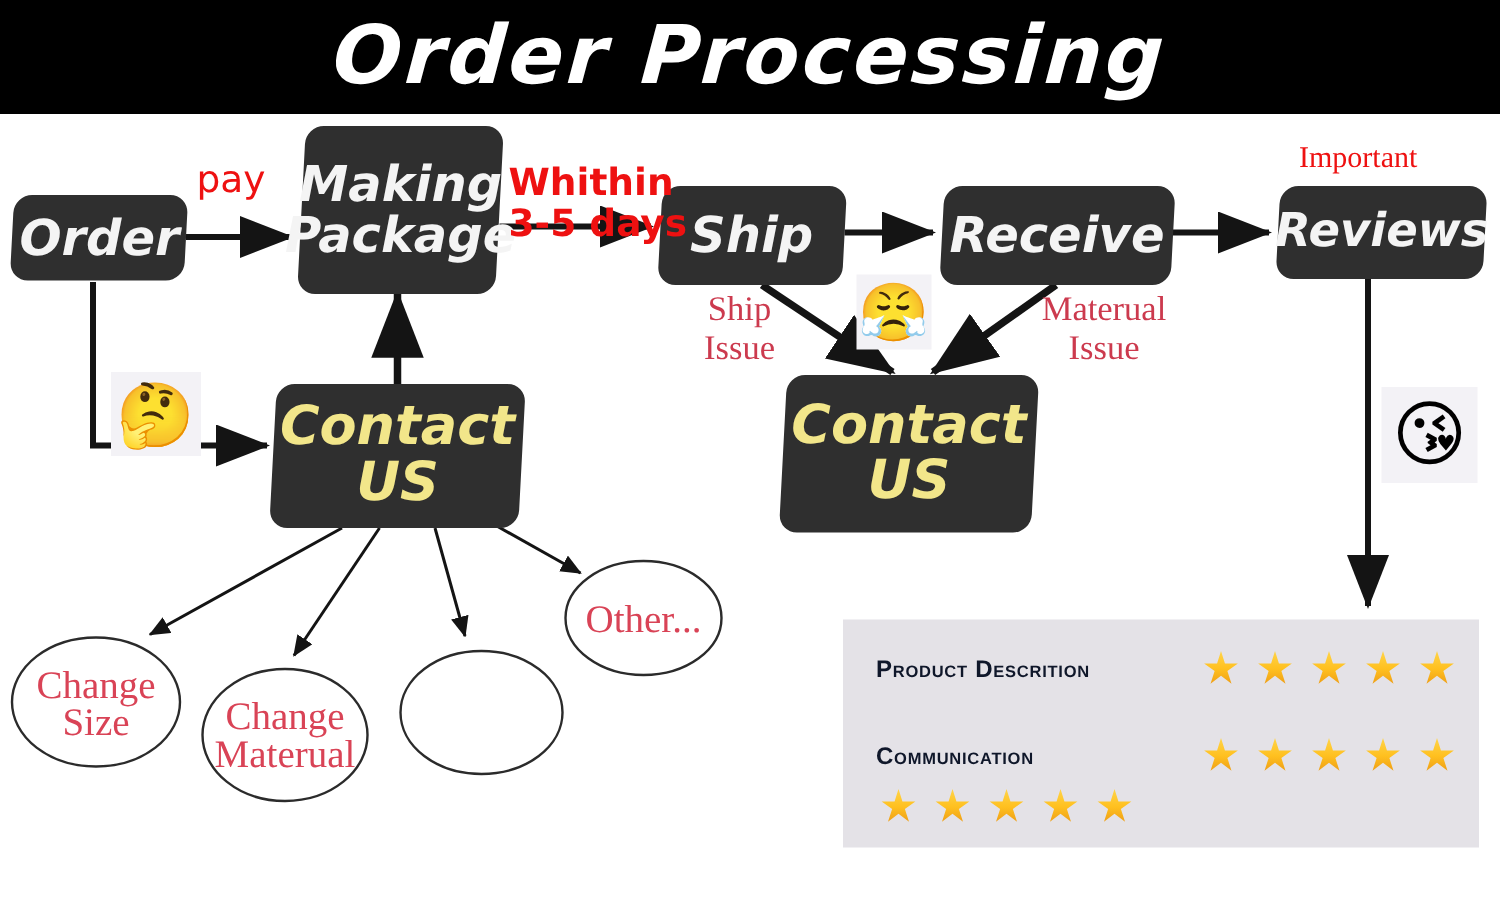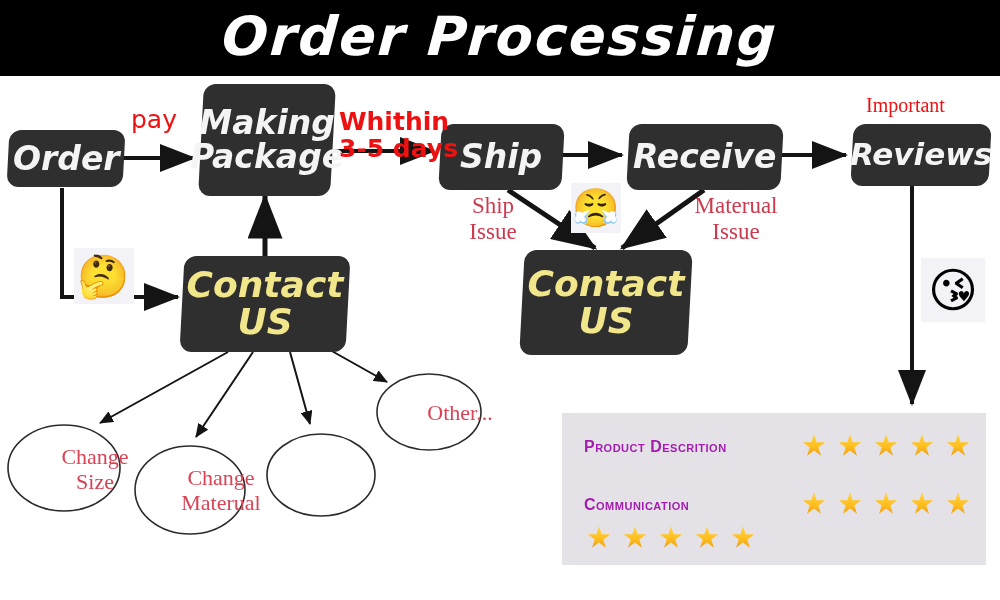--- a/index.html
+++ b/index.html
@@ -91,28 +91,27 @@
     line-height: 26px;
     text-align: center;
     white-space: pre-line;
   }
 
   
   .ellipse-label {
     position: absolute;
     color: #d94356;
     font-family: "Liberation Serif", serif;
-    font-size: 22px;
+    font-size: 26px;
     line-height: 25px;
     text-align: center;
     white-space: pre-line;
     display: flex;
     align-items: center;
     justify-content: center;
-    padding-left: 31px;
   }
 
   
   .emoji-sticker {
     position: absolute;
     background: #f3f2f6;
     display: flex;
     align-items: center;
     justify-content: center;
     font-family: "DejaVu Sans", sans-serif;
@@ -131,21 +130,21 @@
   .rating-row {
     position: absolute;
     left: 22px;
     width: 395px;
     height: 44px;
     display: flex;
     align-items: center;
   }
   .rating-label {
     width: 215px;
-    color: #a21caf;
+    color: #0f172a;
     font-family: "Liberation Sans", sans-serif;
     font-size: 16px;
     font-variant: small-caps;
     font-weight: 700;
     letter-spacing: 0.5px;
     white-space: nowrap;
   }
   .rating-stars {
     display: flex;
     gap: 6px;

